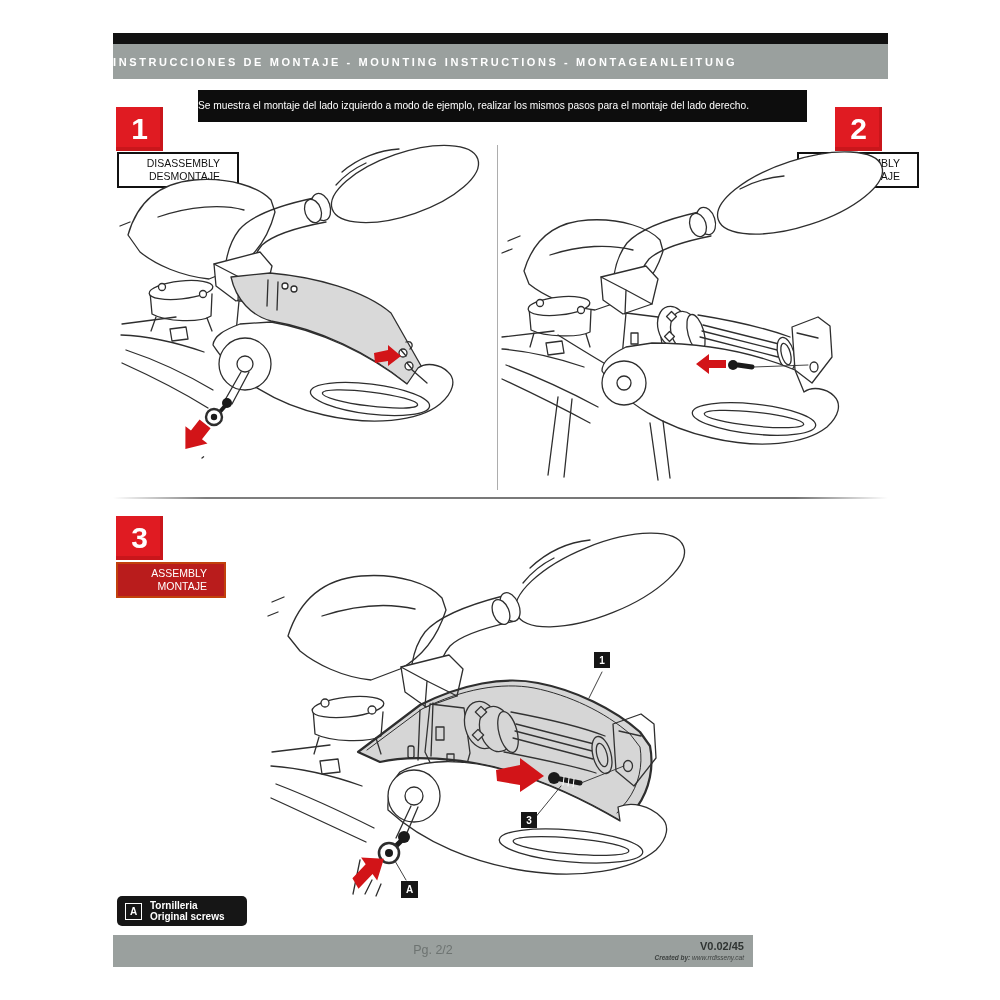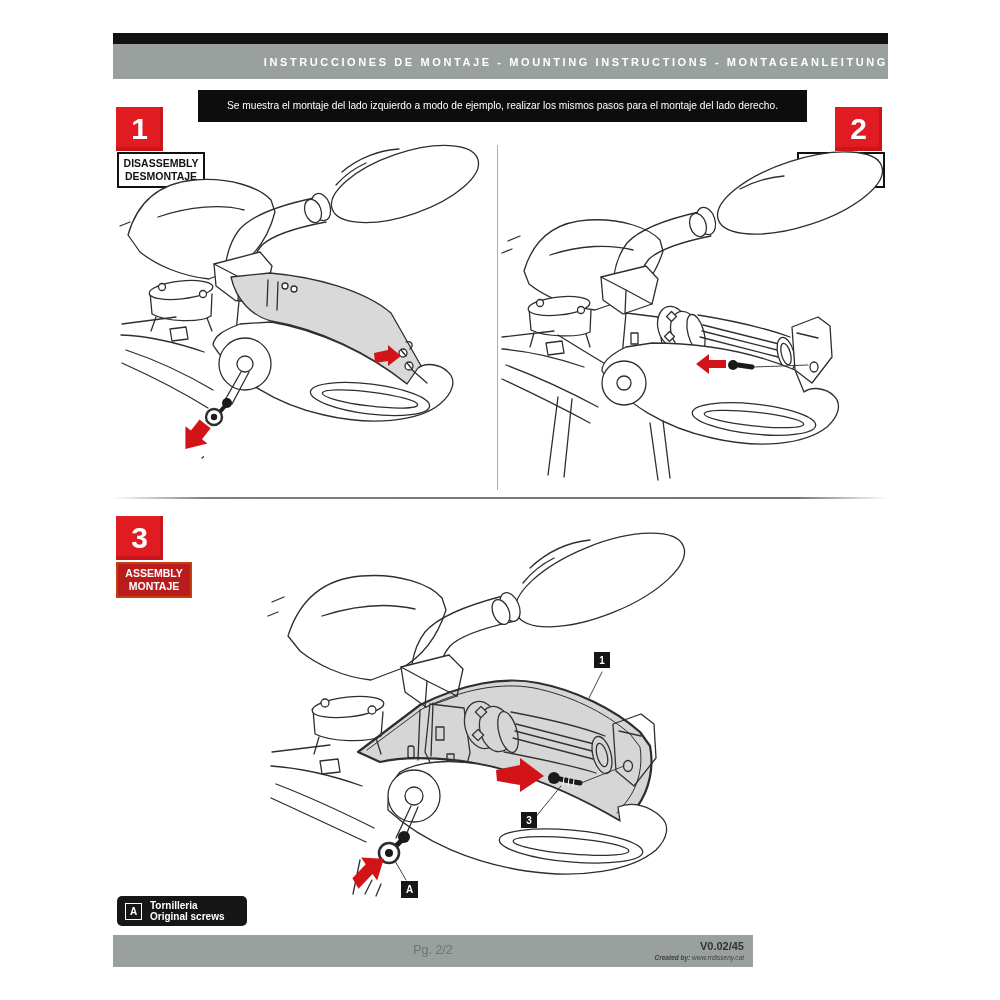--- a/index.html
+++ b/index.html
@@ -5,31 +5,31 @@
   :root{
     --red:#e01b22; --arrow-red:#d21418; --bar-gray:#9aa09e; --ink:#111111; --line:#2e2e2e;
   }
   html,body{margin:0;padding:0;background:#ffffff;}
   .sheet{position:relative;width:1000px;height:1000px;background:#fff;overflow:hidden;
          font-family:"Liberation Sans", sans-serif;}
   .abs{position:absolute;}
   
   .topbar{left:113px;top:33px;width:775px;height:11px;background:var(--ink);}
   .headerbar{left:113px;top:44px;width:775px;height:35px;background:var(--bar-gray);
-             display:flex;align-items:center;justify-content:flex-end;}
+             display:flex;align-items:center;justify-content:flex-start;}
   .headerbar span{color:#fff;font-weight:bold;font-size:11px;letter-spacing:2.6px;}
   
   .notebar{left:198px;top:90px;width:609px;height:32px;background:#0d0d0d;color:#fff;
-           display:flex;flex-direction:column;align-items:center;justify-content:center;
+           display:flex;flex-direction:column;align-items:flex-start;justify-content:center;
            font-size:10.2px;line-height:14px;text-align:center;}
   
   .num-badge{width:47px;height:44px;background:var(--red);color:#fff;font-size:30px;font-weight:bold;
              display:flex;align-items:center;justify-content:center;
              box-shadow:inset -3px -4px 0 rgba(100,0,0,0.18);}
-  .step-label{width:84px;padding:3px 0;text-align:center;font-weight:bold;font-size:10.5px;line-height:13px;}
+  .step-label{width:84px;padding:3px 17px;text-align:right;font-weight:normal;font-size:10.5px;line-height:13px;}
   .step-label.outline{background:#fff;border:2px solid #111;color:#111;}
   .step-label.solid{background:#b91c1c;color:#fff;border:2px solid #c2410c;}
   
   .divider-h{left:113px;top:497px;width:775px;height:2px;
              background:linear-gradient(90deg,rgba(0,0,0,0),rgba(0,0,0,0.5) 12%,rgba(0,0,0,0.55) 88%,rgba(0,0,0,0));}
   .divider-v{left:497px;top:145px;width:1px;height:345px;background:#adadad;}
   
   .part-label{background:#161616;color:#fff;font-size:10px;font-weight:bold;
               display:flex;align-items:center;justify-content:center;z-index:5;}
   

